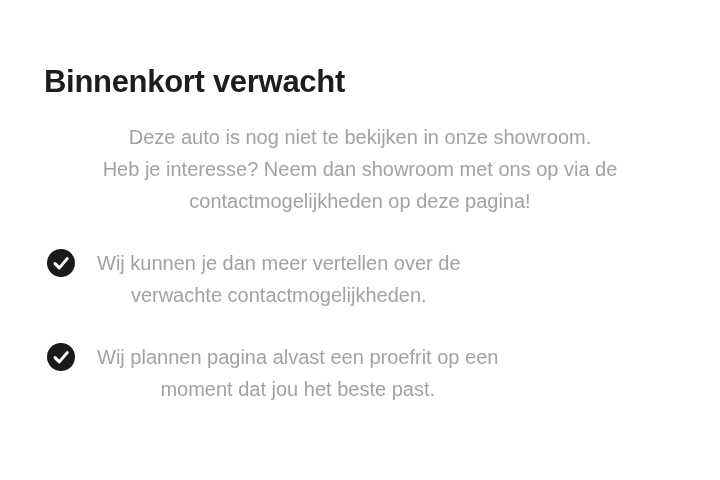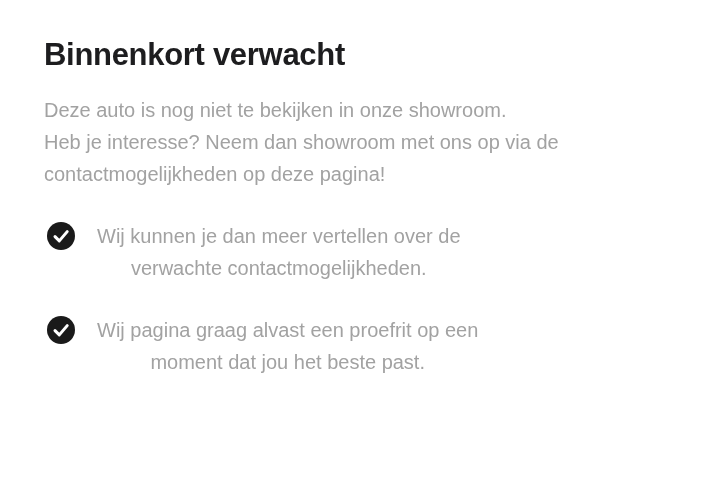--- a/index.html
+++ b/index.html
@@ -7,36 +7,38 @@
   html, body {
     width: 720px;
     height: 480px;
     background: #ffffff;
     font-family: "Liberation Sans", "DejaVu Sans", sans-serif;
     overflow: hidden;
   }
 
   .section {
     padding: 36px 44px 0 44px;
+    margin-top: 27px;
   }
 
   .page-title {
     font-size: 31px;
     line-height: 38px;
     font-weight: 700;
     letter-spacing: -0.3px;
     color: #1d1d1f;
   }
 
   .intro {
     margin-top: 20px;
     font-size: 20px;
     line-height: 32px;
     color: #a2a2a2;
     font-weight: 400;
+    text-align: center;
   }
 
   .bullet-list {
     list-style: none;
     margin-top: 30px;
   }
 
   .bullet-item {
     display: flex;
     align-items: flex-start;
@@ -88,20 +90,20 @@
         <span>verwachte contactmogelijkheden.</span>
       </span>
     </li>
 
     <li class="bullet-item">
       <svg class="check-circle" viewBox="0 0 28 28" xmlns="http://www.w3.org/2000/svg">
         <circle cx="14" cy="14" r="14" fill="#1a1a1a"></circle>
         <path d="M8 14.6 L12.3 18.9 L20.2 9.6" fill="none" stroke="#ffffff" stroke-width="3" stroke-linecap="round" stroke-linejoin="round"></path>
       </svg>
       <span class="bullet-text">
-        <span>Wij pagina graag alvast een proefrit op een</span><br>
+        <span>Wij plannen pagina alvast een proefrit op een</span><br>
         <span>moment dat jou het beste past.</span>
       </span>
     </li>
 
   </ul>
 
 </div>
 
 </body></html>

